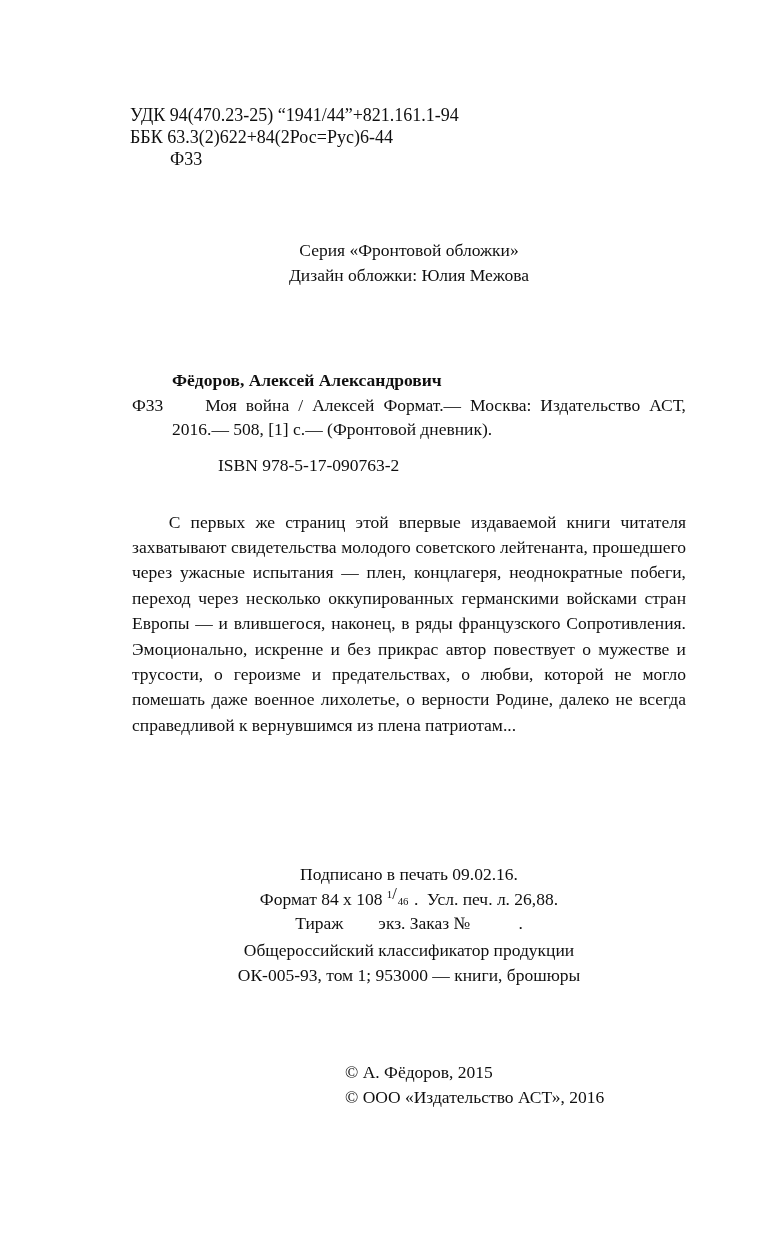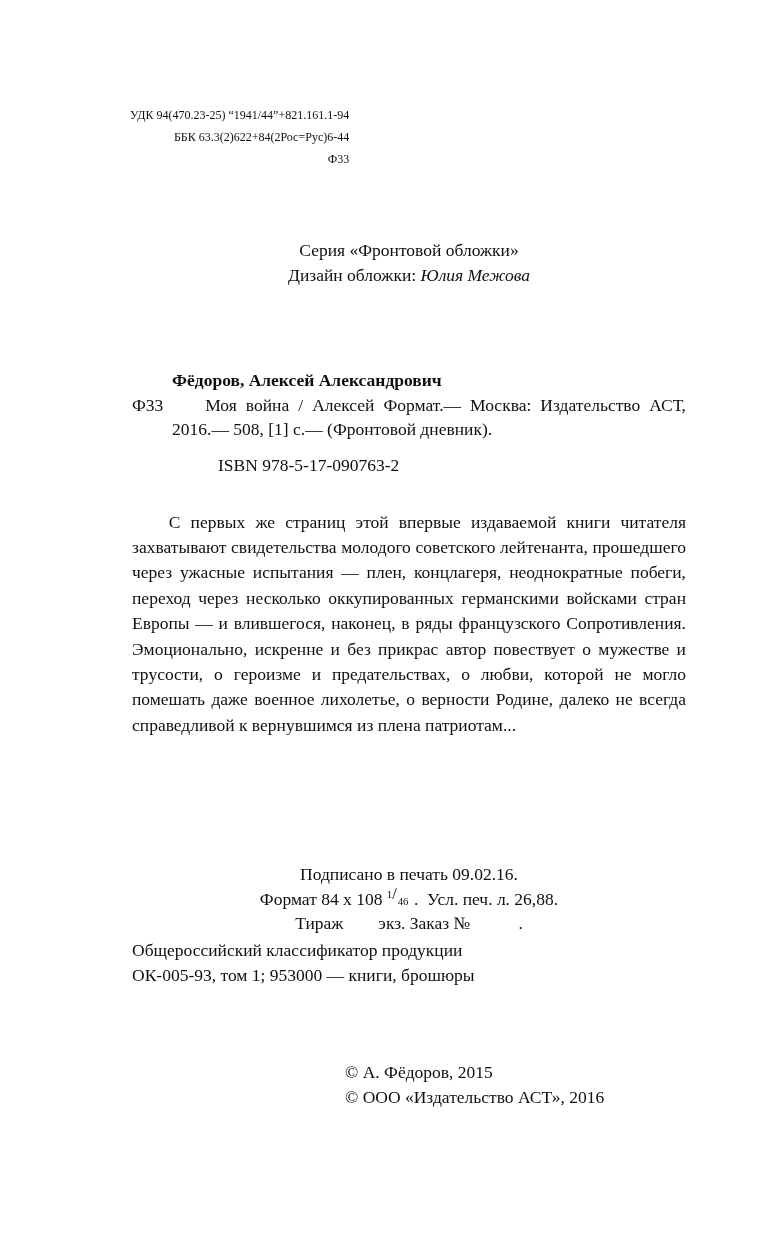--- a/index.html
+++ b/index.html
@@ -21,43 +21,41 @@
     width: 768px;
     height: 1241px;
     overflow: hidden;
   }
 
   
   .class-codes {
     position: absolute;
     left: 130px;
     top: 104px;
-    font-size: 12px;
+    font-size: 18px;
     line-height: 22px;
     white-space: nowrap;
-    text-align: right;
   }
   .class-codes .code-line { display: block; }
   .class-codes .code-mark {
     display: block;
     padding-left: 40px;
   }
 
   
   .series-block {
     position: absolute;
     left: 132px;
     top: 238px;
     width: 554px;
     text-align: center;
     font-size: 17.5px;
     line-height: 25px;
   }
   .series-block .designer-name {
-    font-style: italic;
   }
 
   
   .biblio {
     position: absolute;
     left: 132px;
     top: 368px;
     width: 554px;
     font-size: 17.5px;
     line-height: 24.5px;
@@ -140,21 +138,21 @@
     top: 0.22em;
     font-size: 0.62em;
   }
 
   
   .classifier {
     position: absolute;
     left: 132px;
     top: 938px;
     width: 554px;
-    text-align: left;
+    text-align: center;
     font-size: 17.5px;
     line-height: 25px;
   }
   .classifier .classifier-line { display: block; }
 
   
   .copyright {
     position: absolute;
     left: 345px;
     top: 1060px;

